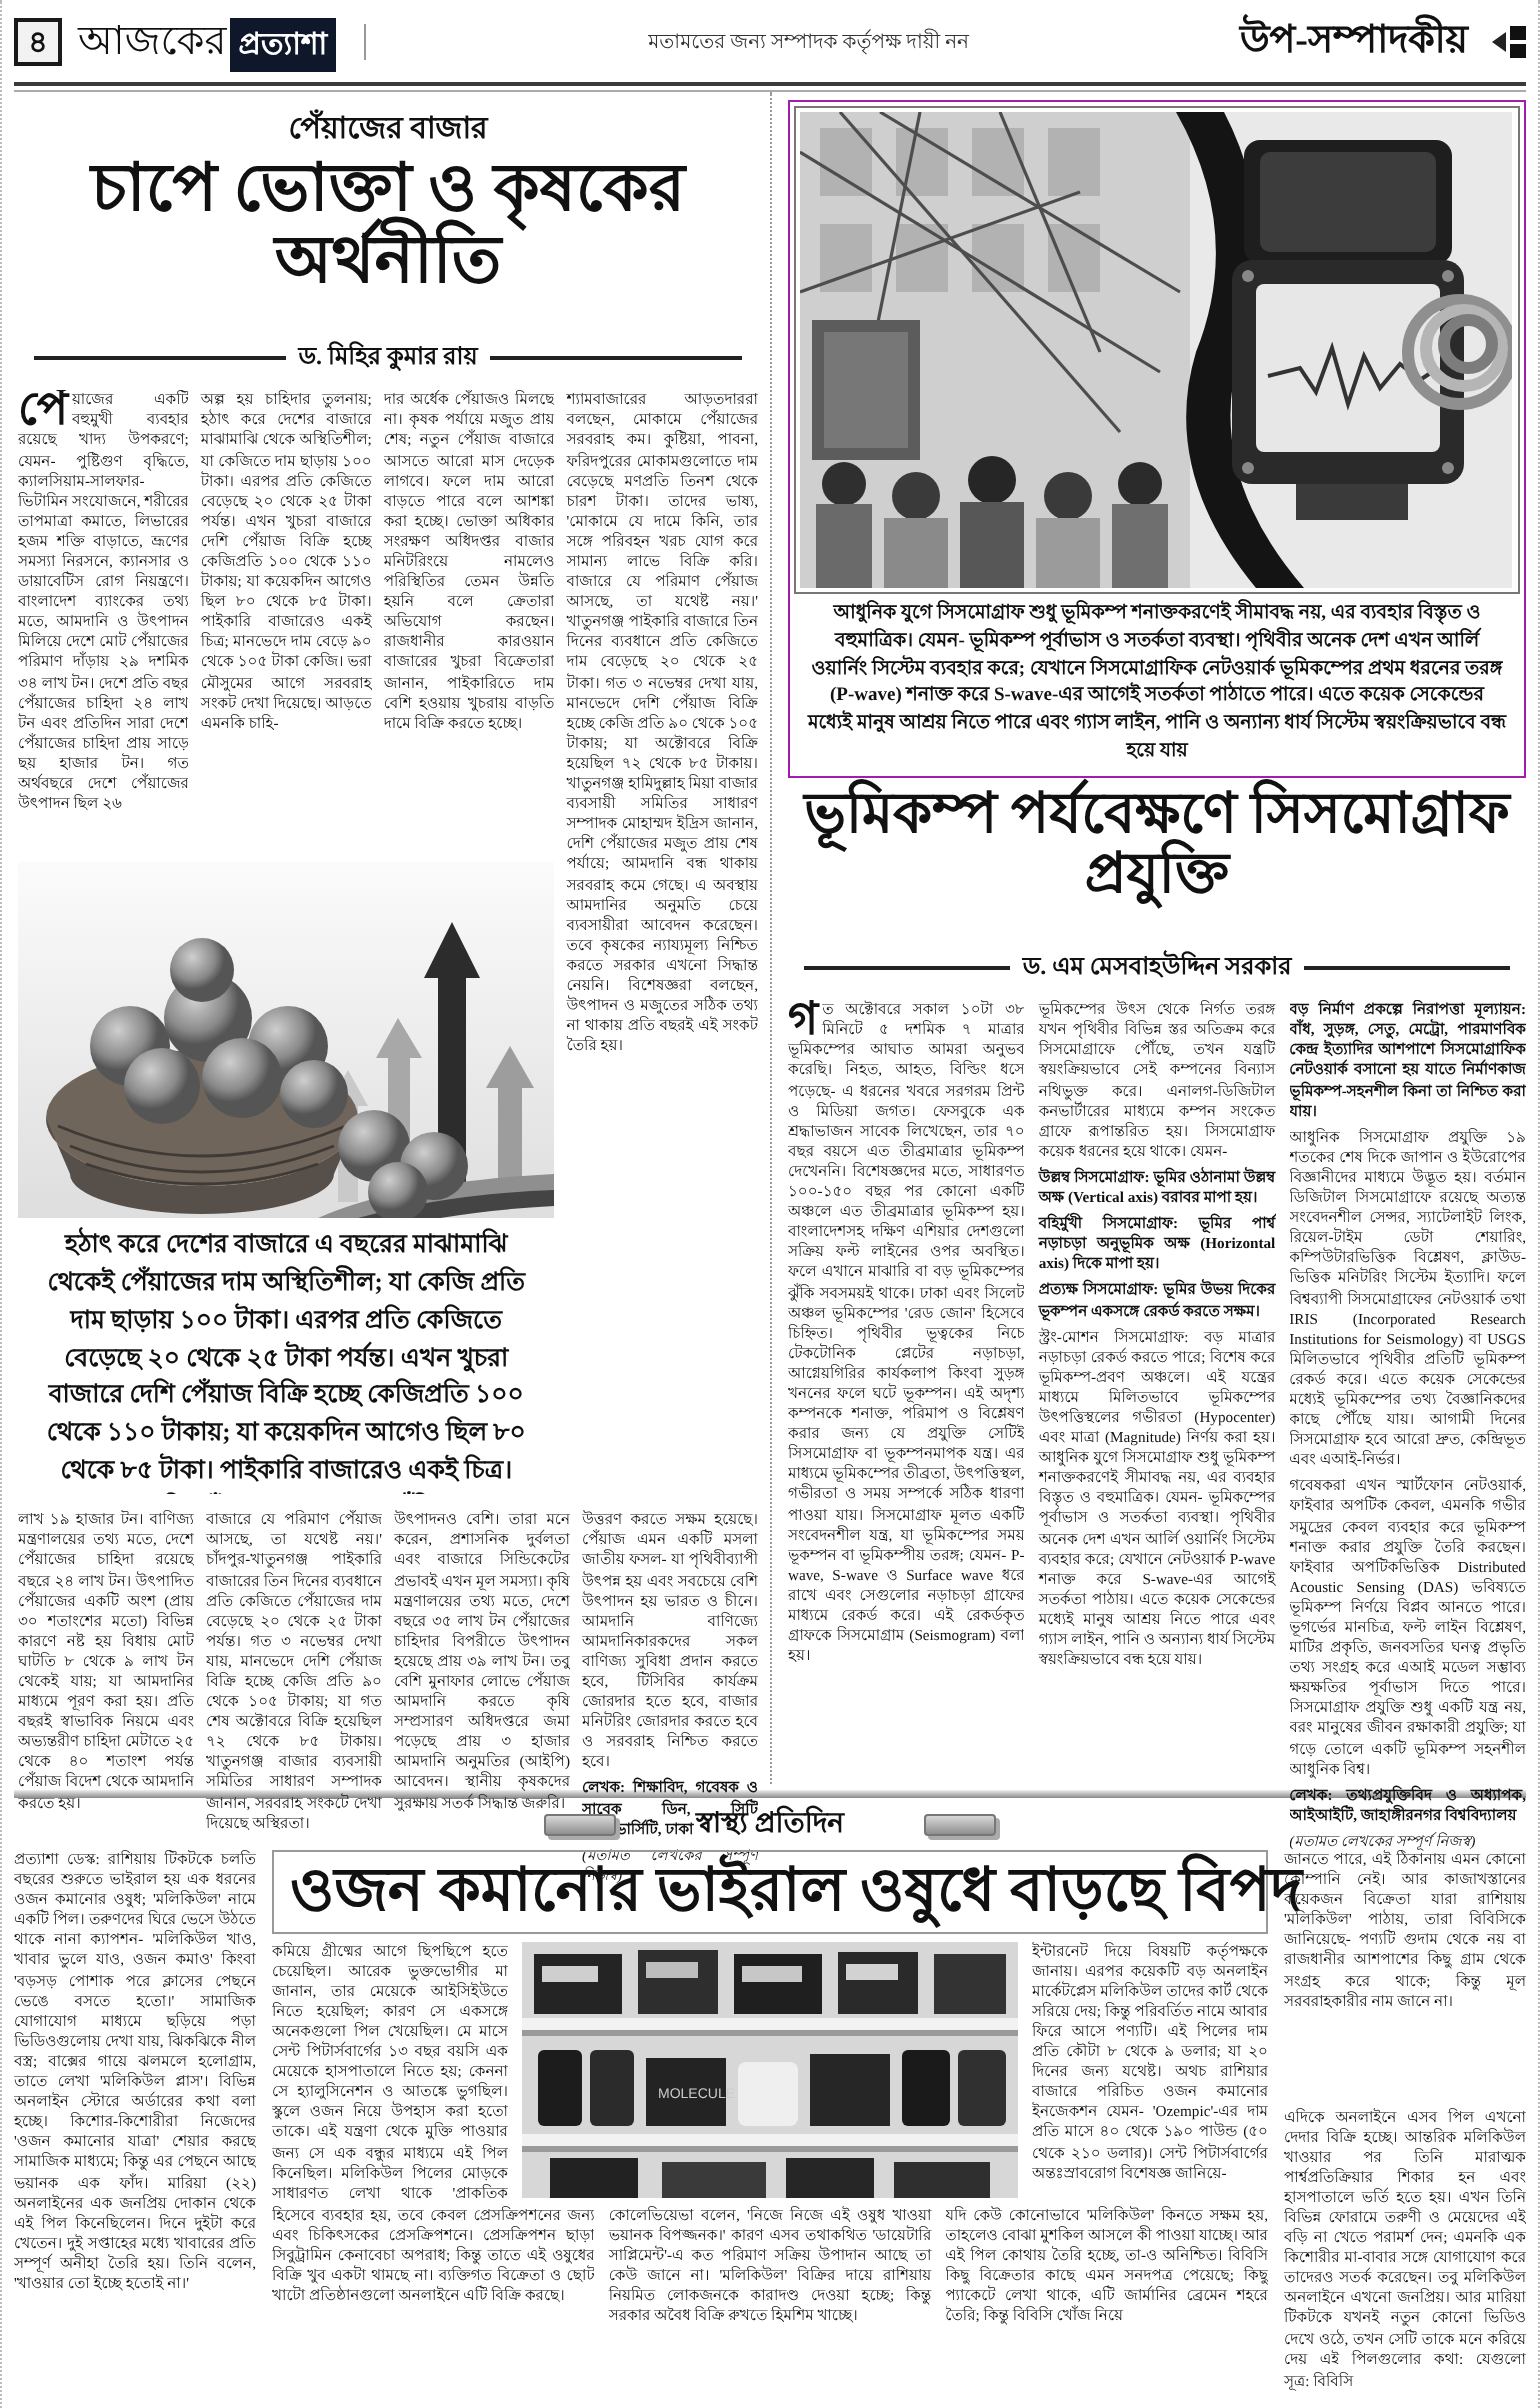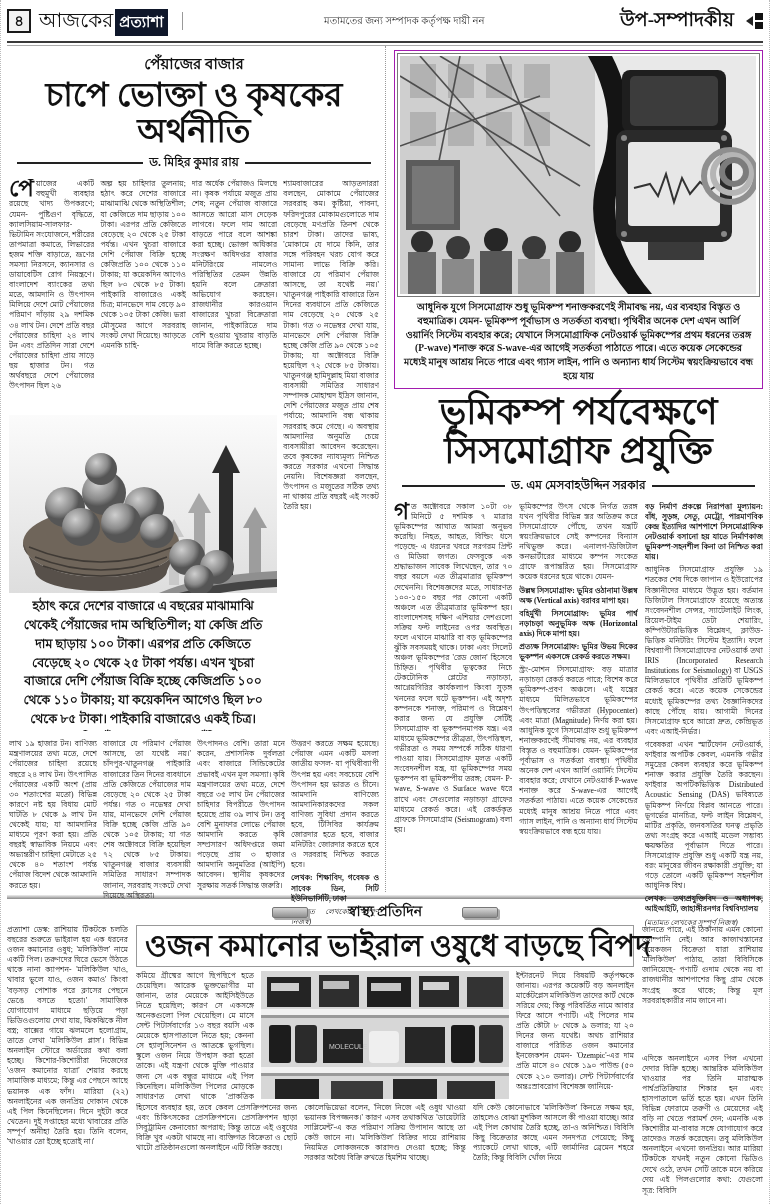--- a/index.html
+++ b/index.html
@@ -24,22 +24,22 @@
   .tri{width:0;height:0;border-top:5px solid transparent;border-bottom:5px solid transparent;border-right:7px solid #222;}
   .blocks{display:flex;flex-direction:column;gap:2px;}
   .blocks i{display:block;width:8px;height:7px;background:#111;}
   .hr2{border-top:2px solid #3a3a3a;border-bottom:1px solid #aaa;height:2px;margin-top:3px;}
   
   .main{display:flex;height:846px;font-family:Liberation Serif, serif;}
   .art-left{width:378px;box-sizing:border-box;padding:4px 6px 0 2px;}
   .art-right{flex:1;box-sizing:border-box;border-left:1px dotted #999;padding:4px 0 0 8px;}
   .kicker{text-align:center;font-weight:bold;font-size:15px;margin:2px 0 1px;}
   .headline1{text-align:center;font-weight:bold;font-size:33px;line-height:1.08;margin:0;}
-  .headline2{text-align:center;font-weight:bold;font-size:36px;line-height:1.1;margin:4px 0 0;}
-  .byline-row{display:flex;align-items:center;gap:6px;margin:4px 8px 6px;}
+  .headline2{text-align:center;font-weight:bold;font-size:28px;line-height:1.1;margin:4px 0 0;}
+  .byline-row{display:flex;align-items:center;gap:6px;margin:20px 8px 6px;}
   .byline-row .rule{flex:1;height:2px;background:#222;}
   .byline{font-weight:bold;font-size:12px;white-space:nowrap;}
   .tcol{flex:1;font-size:7.6px;line-height:1.33;text-align:justify;overflow:hidden;}
   .tcol p{margin:0 0 3px;}
   .dropcap{float:left;font-size:23px;line-height:20px;font-weight:bold;padding:0 2px 0 0;}
   .rowA-wrap{display:flex;gap:6px;}
   .left3{width:72.5%;display:flex;flex-direction:column;}
   .colA4{width:27.5%;height:556px;}
   .rowA{display:flex;gap:6px;height:232px;overflow:hidden;}
   .onion-photo{margin:4px 0 2px;}

